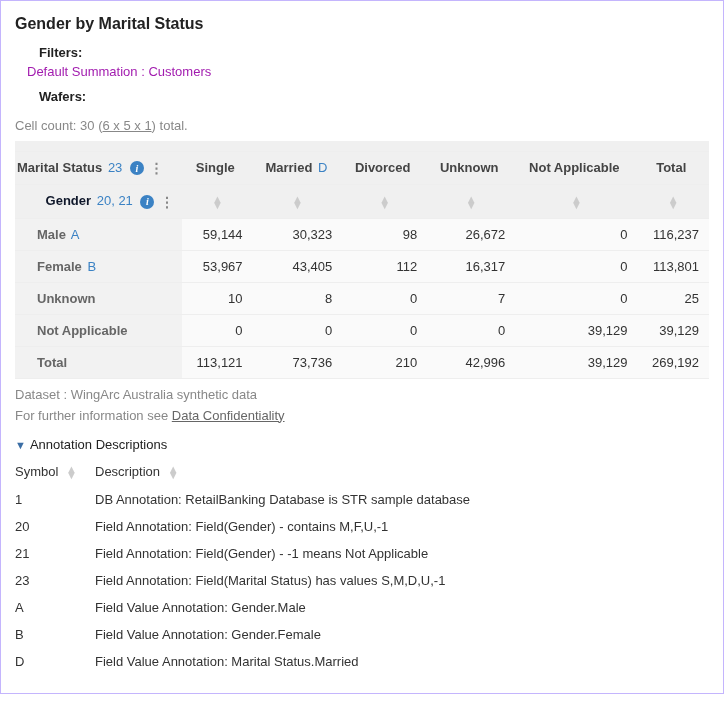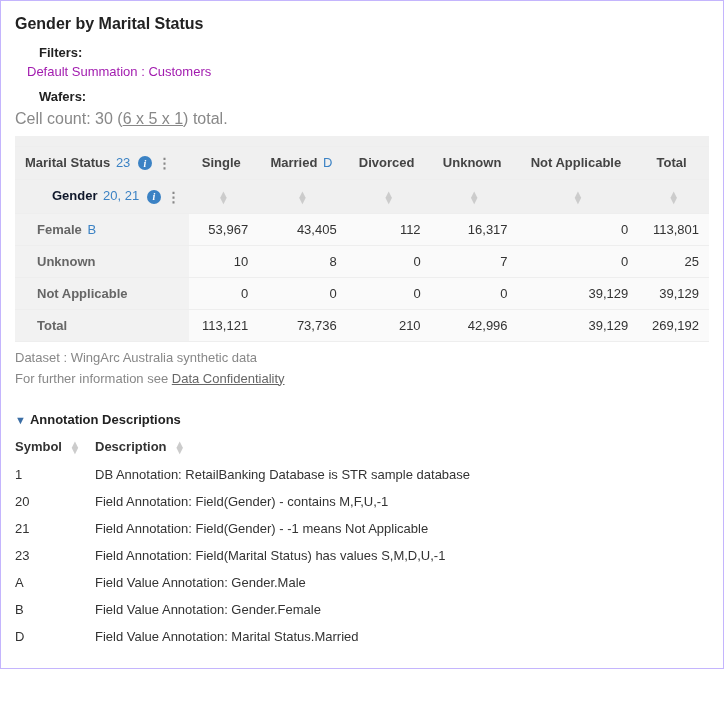--- a/index.html
+++ b/index.html
@@ -29,22 +29,22 @@
     margin: 6px 0 2px 0;
     padding-left: 24px;
   }
   .filters-row {
     font-size: 13px;
     color: #a21caf;
     margin: 4px 0 10px 12px;
   }
   .cellcount {
     color: #888;
-    font-size: 16px;
-    margin: 6px 0 8px 0;
+    font-size: 13px;
+    margin: 14px 0 8px 0;
   }
   .cellcount .num { color: #888; }
   .cellcount .dims {
     color: #888;
     text-decoration: underline;
   }
   .crosstab {
     border-collapse: collapse;
     width: 100%;
     background: #fafafa;
@@ -56,21 +56,21 @@
     font-size: 13px;
     border-bottom: 1px solid #eee;
   }
   .crosstab th {
     background: #f0f0f0;
     font-weight: bold;
     color: #444;
   }
   .crosstab .corner-th {
     text-align: left;
-    padding-left: 10px;
+    padding-left: 2px;
   }
   .crosstab .row-header {
     text-align: left;
     font-weight: bold;
     color: #666;
     padding-left: 22px;
     background: #f2f2f2;
   }
   .crosstab .row-header.indent2 { padding-left: 22px; }
   .crosstab .col-header { text-align: center; }
@@ -116,39 +116,39 @@
   .dataset-note {
     color: #888;
     font-size: 13px;
     margin: 6px 0 2px 0;
   }
   .dataset-note a {
     color: #666;
     text-decoration: underline;
   }
   .section-toggle {
-    font-weight: bold;
+    font-weight: normal;
     font-size: 13px;
     color: #222;
-    margin: 26px 0 6px 0;
+    margin: 14px 0 6px 0;
     cursor: pointer;
   }
   .section-toggle .tri {
     color: #3b6ea5;
     font-size: 11px;
     margin-right: 4px;
   }
   .ann-table {
     border-collapse: collapse;
     width: 100%;
   }
   .ann-table th {
     text-align: left;
     font-size: 13px;
-    font-weight: bold;
+    font-weight: normal;
     padding: 6px 10px 6px 0;
     border-bottom: 1px solid #fff;
   }
   .ann-table td {
     text-align: left;
     font-size: 13px;
     padding: 6px 10px 6px 0;
     color: #333;
   }
   .ann-table th .sort-icon { margin-left: 4px; }
@@ -226,20 +226,29 @@
               <span>▼</span>
             </span></th>
         <th class="col-header"><span class="sort-icon">
               <span>▲</span>
               <span>▼</span>
             </span></th>
       </tr>
     </thead>
     <tbody id="ct-body">
         <tr>
+          <td class="row-header indent2"><span>Male</span><span class="ann-ref"> A</span></td>
+          <td>59,144</td>
+          <td>30,323</td>
+          <td>98</td>
+          <td>26,672</td>
+          <td>0</td>
+          <td>116,237</td>
+        </tr>
+        <tr>
           <td class="row-header indent2"><span>Female</span><span class="ann-ref"> B</span></td>
           <td>53,967</td>
           <td>43,405</td>
           <td>112</td>
           <td>16,317</td>
           <td>0</td>
           <td>113,801</td>
         </tr>
         <tr>
           <td class="row-header indent2"><span>Unknown</span></td>

